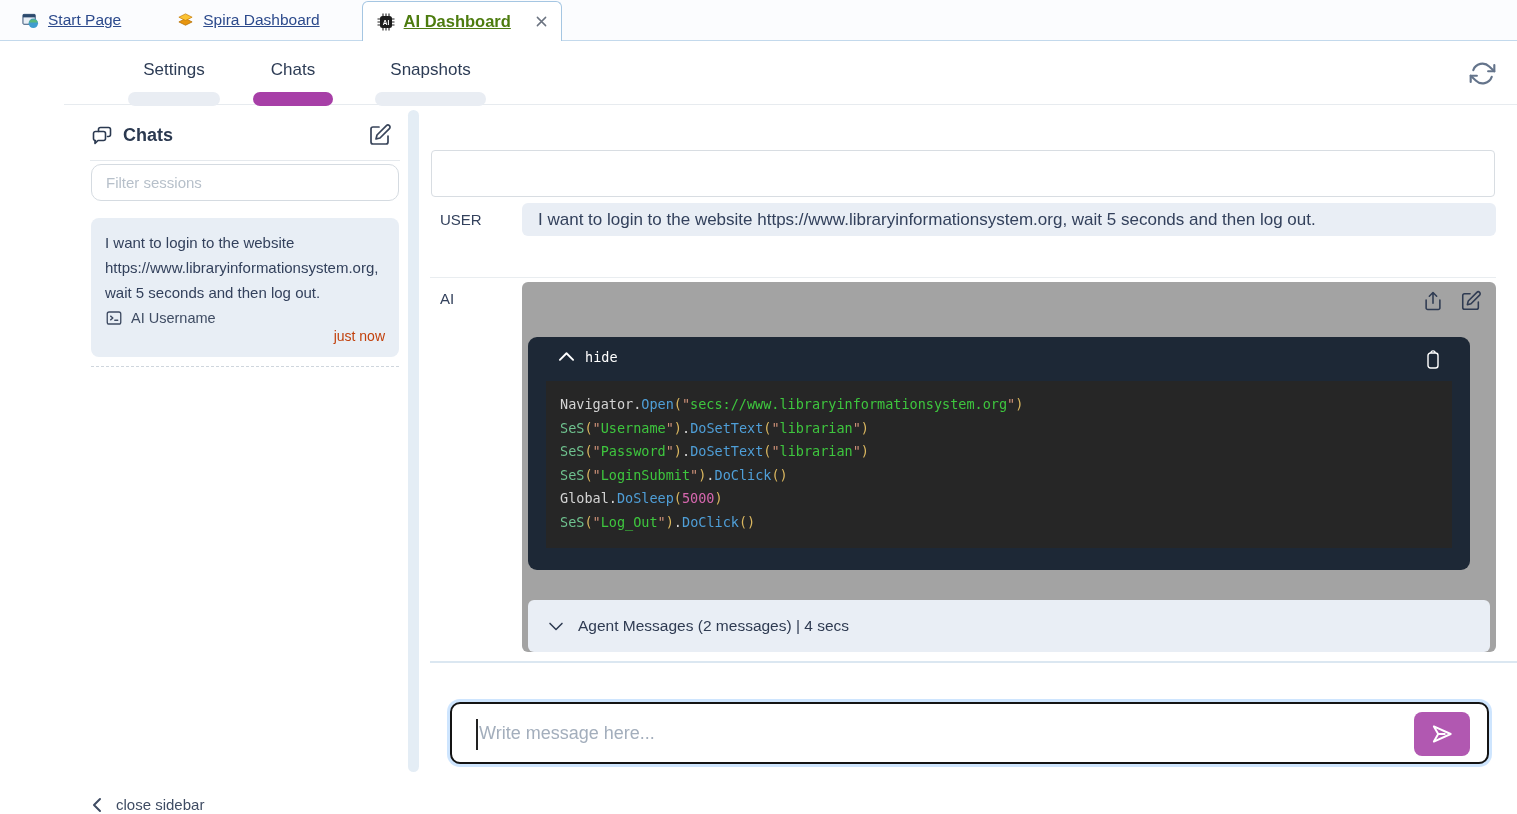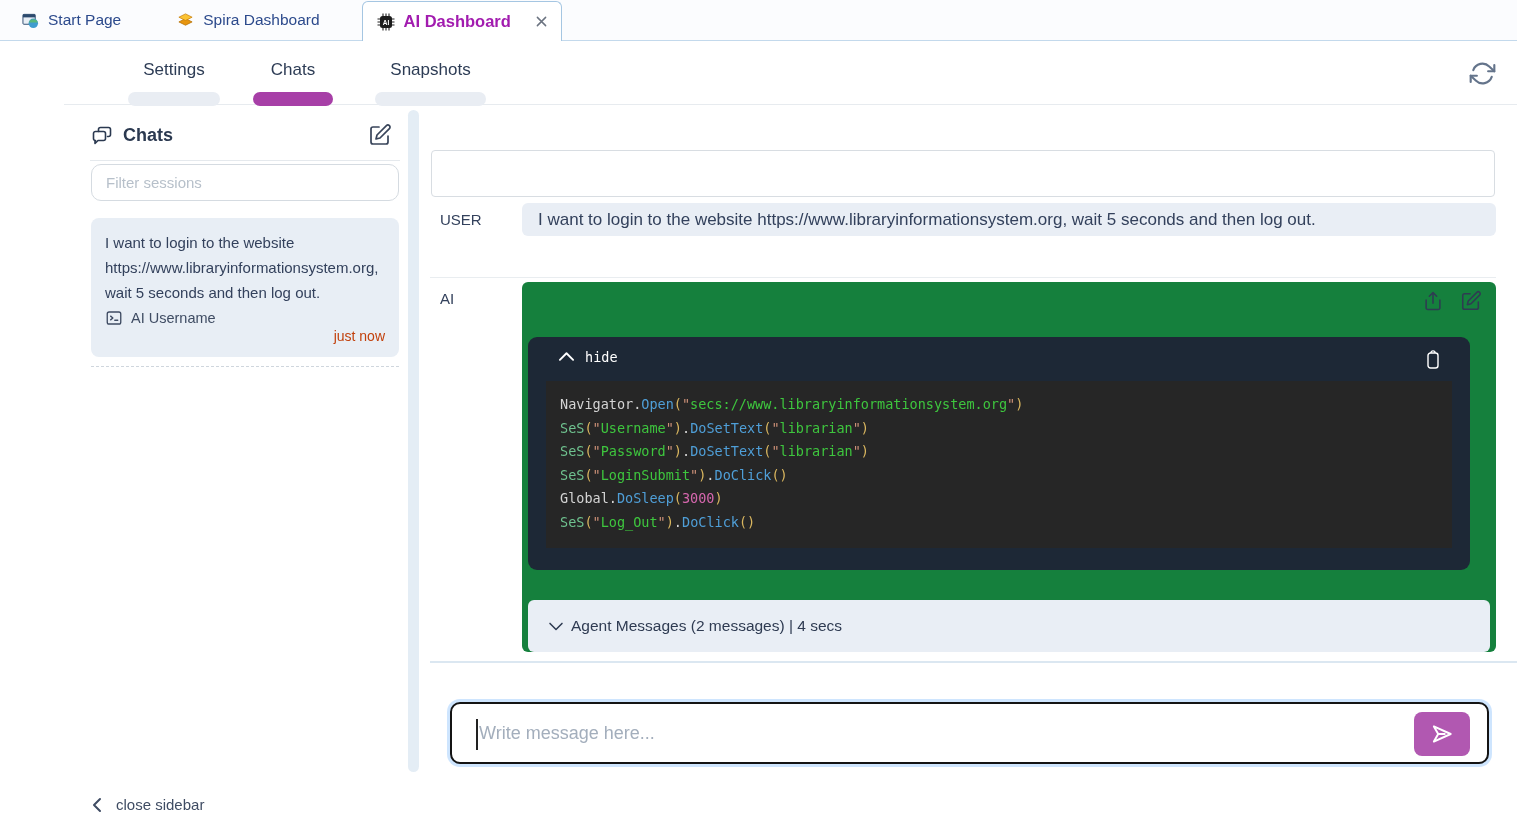--- a/index.html
+++ b/index.html
@@ -6,24 +6,24 @@
   html,body { width:1517px; height:814px; }
   body { position:relative; overflow:hidden; background:#fff; color:#33415c;
          font-family:"Liberation Sans", sans-serif; }
   svg { display:block; }
 
   
   .tabbar { position:absolute; top:0; left:0; width:100%; height:41px;
             display:flex; align-items:flex-end; background:#fbfcfe;
             border-bottom:1px solid #c3d9ec; padding-left:8px; }
   .btab { display:flex; align-items:center; gap:9px; height:40px; padding:0 14px;
-          font-size:15.5px; color:#2c4a8c; margin-right:28px; cursor:pointer; white-space:nowrap; }
+          font-size:15.5px; color:#2c4a8c; margin-right:28px; cursor:pointer; white-space:nowrap;text-decoration:underline; }
   .btab.active { background:#fff; border:1px solid #a5c6e2; border-bottom:none;
                  border-radius:6px 6px 0 0; margin-bottom:-1px; margin-right:6px;
-                 color:#a21caf; font-weight:bold; font-size:16.5px; }
+                 color:#4d7c0f; font-weight:bold; font-size:16.5px; }
   .btab .close-x { margin-left:16px; color:#6b7380; }
 
   
   .header { position:absolute; top:41px; left:0; width:100%; height:64px; background:#fff; }
   .header-line { position:absolute; left:64px; right:0; bottom:0; height:1px; background:#e7ebef; z-index:1; }
   .nav-tabs { position:absolute; left:128px; top:0; height:64px; display:flex; }
   .nav-tab { position:relative; text-align:center; padding-top:19px; font-size:17px;
              font-weight:400; color:#2d3c55; cursor:pointer; }
   .nav-tab .pill { position:absolute; left:0; right:0; top:51px; height:14px;
                    border-radius:7px; background:#e9edf3; z-index:2; }
@@ -64,41 +64,41 @@
   .chat { position:absolute; left:430px; top:105px; width:1066px; height:560px; }
   .chat-header-box { position:absolute; top:45px; left:1px; width:1064px; height:47px;
                      border:1px solid #d8dde2; border-radius:4px; background:#fff; }
   .msg-row { position:absolute; left:0; width:1066px; display:flex; }
   .row-user { top:98px; }
   .row-ai { top:177px; }
   .msg-label { width:92px; padding:8px 0 0 10px; font-size:15px; color:#33415c; flex:none; }
   .user-bubble { width:974px; background:#e9eef5; border-radius:6px; padding:4px 16px;
                  font-size:17px; line-height:25px; color:#33415c; }
   .user-divider { position:absolute; top:172px; left:0; width:1066px; border-top:1px solid #e9edf0; }
-  .ai-bubble { position:relative; width:974px; height:370px; background:#15803d; border-radius:6px; }
+  .ai-bubble { position:relative; width:974px; height:370px; background:#a3a3a3; border-radius:6px; }
   .msg-tools { position:absolute; top:8px; right:14px; display:flex; gap:16px; color:#2f3b52; }
   .tool-btn { width:22px; height:22px; background:none; border:none; color:inherit; cursor:pointer; }
 
   .code-container { position:absolute; left:6px; top:55px; width:942px; height:233px;
                     background:#1d2836; border-radius:9px; }
   .code-header { position:absolute; top:12px; left:30px; display:flex; align-items:center;
                  gap:10px; color:#fff; cursor:pointer; }
   .code-header .hide-label { font-family:"DejaVu Sans Mono", monospace; font-size:13.5px; }
   .copy-btn { position:absolute; top:11px; right:25px; width:22px; height:24px;
               color:#fff; background:none; border:none; cursor:pointer; }
   .code-inner { position:absolute; left:18px; top:44px; width:906px; height:167px;
                 background:#262626; padding:12px 14px; overflow:hidden; }
   .code-line { font-family:"DejaVu Sans Mono", monospace; font-size:13.5px; line-height:23.5px; white-space:pre; }
   .tok-plain{color:#d4d4d4} .tok-method{color:#4f9fd8} .tok-fn{color:#6fc28f}
   .tok-punc{color:#d9b65f} .tok-quote{color:#ce9178} .tok-string{color:#3ec63e}
   .tok-number{color:#d667ae}
 
   .agent-bar { position:absolute; left:6px; top:318px; width:962px; height:52px;
                background:#e9eef5; border-radius:6px; display:flex; align-items:center;
-               gap:7px; padding-left:20px; font-size:15.5px; color:#2f3b52; cursor:pointer; }
+               gap:14px; padding-left:20px; font-size:15.5px; color:#2f3b52; cursor:pointer; }
 
   .section-divider { position:absolute; left:430px; right:0; top:661px; height:2px; background:#dbe7f1; }
 
   
   .composer-icons { position:absolute; left:454px; top:708px; display:flex; gap:11px; color:#3b4758; }
   .composer-icons .tool-btn { width:21px; height:21px; }
   .composer-box { position:absolute; left:450px; top:702px; width:1039px; height:62px;
                   background:#fff; border:2px solid #141414; border-radius:10px;
                   box-shadow:0 0 0 3px rgba(147,197,253,0.45); }
   .composer-caret { position:absolute; left:24px; top:15px; width:1.5px; height:31px; background:#222; }
@@ -262,21 +262,21 @@
           <svg width="20" height="24" viewBox="0 0 24 26" fill="none" stroke="#fff" stroke-width="1.7">
             <rect x="6" y="4.5" width="12" height="18" rx="3"></rect>
             <path d="M9.5 4.5a2.5 2.5 0 0 1 5 0"></path>
           </svg>
         </button>
         <div class="code-inner">
             <div class="code-line"><span class="tok-plain">Navigator.</span><span class="tok-method">Open</span><span class="tok-punc">(</span><span class="tok-quote">"</span><span class="tok-string">secs://www.libraryinformationsystem.org</span><span class="tok-quote">"</span><span class="tok-punc">)</span></div>
             <div class="code-line"><span class="tok-fn">SeS</span><span class="tok-punc">(</span><span class="tok-quote">"</span><span class="tok-string">Username</span><span class="tok-quote">"</span><span class="tok-punc">)</span><span class="tok-plain">.</span><span class="tok-method">DoSetText</span><span class="tok-punc">(</span><span class="tok-quote">"</span><span class="tok-string">librarian</span><span class="tok-quote">"</span><span class="tok-punc">)</span></div>
             <div class="code-line"><span class="tok-fn">SeS</span><span class="tok-punc">(</span><span class="tok-quote">"</span><span class="tok-string">Password</span><span class="tok-quote">"</span><span class="tok-punc">)</span><span class="tok-plain">.</span><span class="tok-method">DoSetText</span><span class="tok-punc">(</span><span class="tok-quote">"</span><span class="tok-string">librarian</span><span class="tok-quote">"</span><span class="tok-punc">)</span></div>
             <div class="code-line"><span class="tok-fn">SeS</span><span class="tok-punc">(</span><span class="tok-quote">"</span><span class="tok-string">LoginSubmit</span><span class="tok-quote">"</span><span class="tok-punc">)</span><span class="tok-plain">.</span><span class="tok-method">DoClick</span><span class="tok-punc">(</span><span class="tok-punc">)</span></div>
-            <div class="code-line"><span class="tok-plain">Global.</span><span class="tok-method">DoSleep</span><span class="tok-punc">(</span><span class="tok-number">3000</span><span class="tok-punc">)</span></div>
+            <div class="code-line"><span class="tok-plain">Global.</span><span class="tok-method">DoSleep</span><span class="tok-punc">(</span><span class="tok-number">5000</span><span class="tok-punc">)</span></div>
             <div class="code-line"><span class="tok-fn">SeS</span><span class="tok-punc">(</span><span class="tok-quote">"</span><span class="tok-string">Log_Out</span><span class="tok-quote">"</span><span class="tok-punc">)</span><span class="tok-plain">.</span><span class="tok-method">DoClick</span><span class="tok-punc">(</span><span class="tok-punc">)</span></div>
           </div>
       </div>
 
       <div class="agent-bar">
         <span>
           <svg width="16" height="12" viewBox="0 0 18 14" fill="none" stroke="#2f3b52" stroke-width="1.8" stroke-linecap="round" stroke-linejoin="round">
             <polyline points="2 4 9 11 16 4"></polyline>
           </svg>
         </span>

